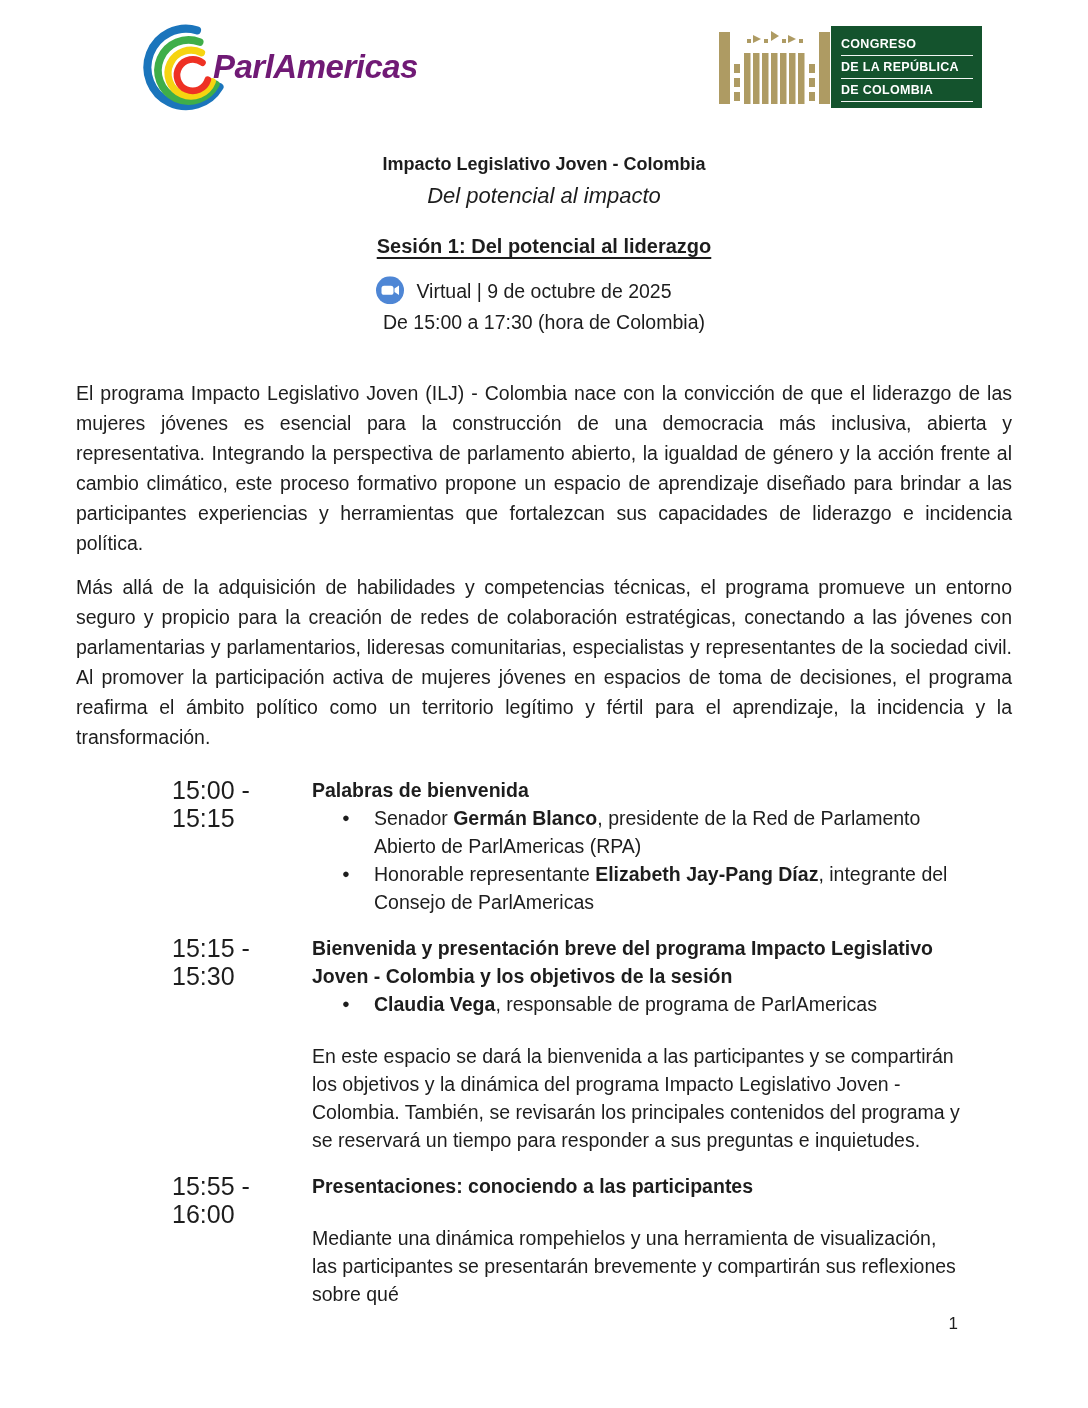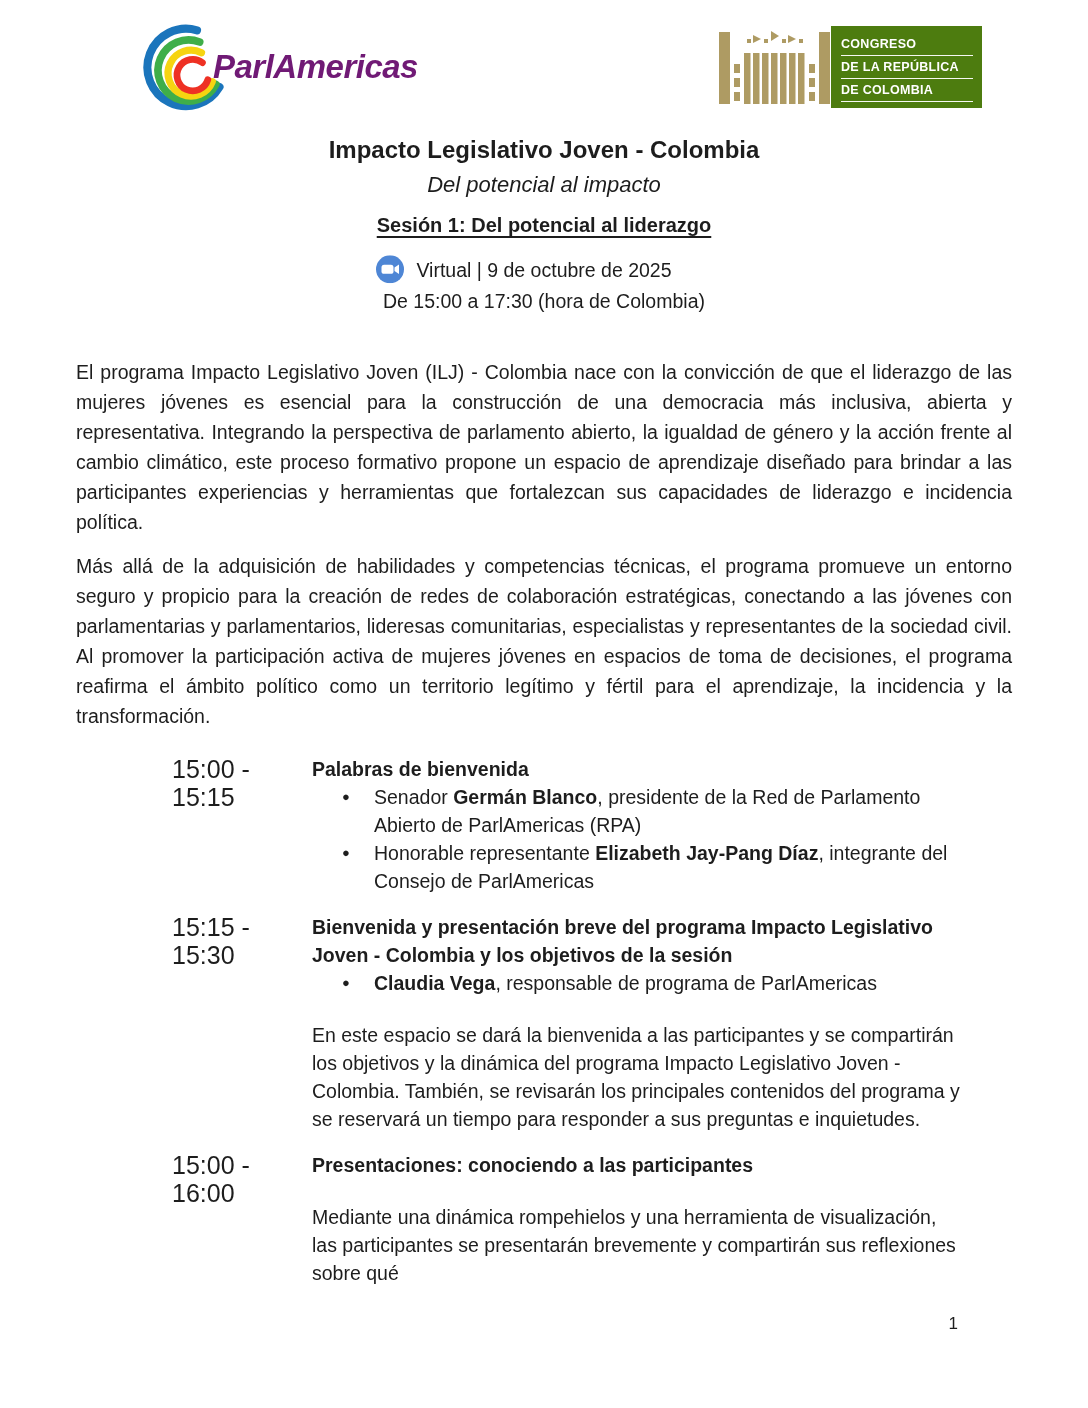--- a/index.html
+++ b/index.html
@@ -19,35 +19,35 @@
   }
   .pa-logo{display:flex;align-items:center;}
   .pa-logo svg{width:90px;height:90px;}
   .pa-wordmark{
     font-weight:bold;font-style:italic;font-size:33px;color:#701a75;
     margin-left:-20px;letter-spacing:-0.5px;padding-bottom:4px;text-align:right;
   }
   .congreso-logo{display:flex;align-items:flex-start;margin-top:2px;}
   .congreso-logo svg{width:112px;height:82px;display:block;}
   .congreso-box{
-    width:132px;background:#4d7c0f;color:#ffffff;
+    width:132px;background:#14532d;color:#ffffff;
     padding:9px 9px 6px 10px;height:67px;box-sizing:content-box;
   }
   .congreso-line{
     font-size:12.5px;font-weight:bold;letter-spacing:0.3px;
     border-bottom:1px solid rgba(255,255,255,0.95);
     padding:2px 0 4px 0;margin-bottom:2px;white-space:nowrap;
   }
   
   .heading{ text-align:center; }
   .agenda-label{margin-top:26px;font-size:22px;font-weight:bold;}
-  .doc-title{margin-top:22px;font-size:24px;font-weight:bold;}
+  .doc-title{margin-top:40px;font-size:18px;font-weight:bold;}
   .doc-subtitle{margin-top:8px;font-size:22px;font-style:italic;}
   .session-title{
-    margin-top:16px;font-size:20px;font-weight:bold;
+    margin-top:26px;font-size:20px;font-weight:bold;
     text-decoration:underline;text-underline-offset:4px;
   }
   .virtual-line{margin-top:22px;font-size:19.5px;}
   .virtual-line .vwrap{position:relative;display:inline-block;}
   .video-badge{
     position:absolute;left:-40px;top:50%;transform:translateY(-56%);
     width:28px;height:28px;border-radius:50%;display:inline-block;
   }
   .time-line{margin-top:8px;font-size:19.5px;}
   
@@ -175,21 +175,21 @@
           <div class="bullet-row">
             <span class="bullet-marker">●</span>
             <span class="bullet-text"><span></span><span class="bold-name">Claudia Vega</span><span>, responsable de programa de ParlAmericas</span></span>
           </div>
         </div>
         <div class="sched-desc">En este espacio se dará la bienvenida a las participantes y se compartirán los objetivos y la dinámica del programa Impacto Legislativo Joven - Colombia. También, se revisarán los principales contenidos del programa y se reservará un tiempo para responder a sus preguntas e inquietudes.</div>
       </div>
     </div>
 
     <div class="sched-item">
-      <div class="sched-time">15:00 - 16:00</div>
+      <div class="sched-time">15:55 - 16:00</div>
       <div class="sched-content">
         <div class="sched-title">Presentaciones: conociendo a las participantes</div>
         <div class="sched-desc">Mediante una dinámica rompehielos y una herramienta de visualización, las participantes se presentarán brevemente y compartirán sus reflexiones sobre qué</div>
       </div>
     </div>
 
   </div>
 
   <div class="page-number">1</div>
 

